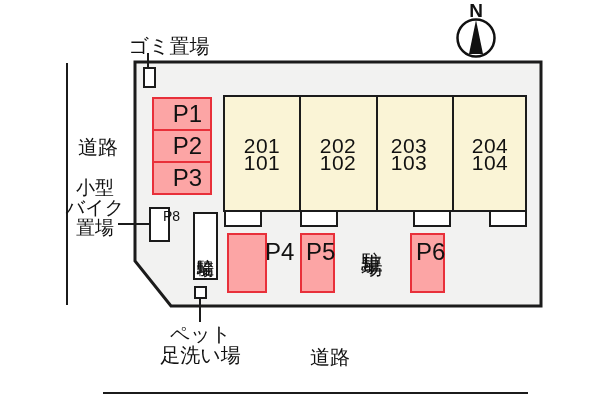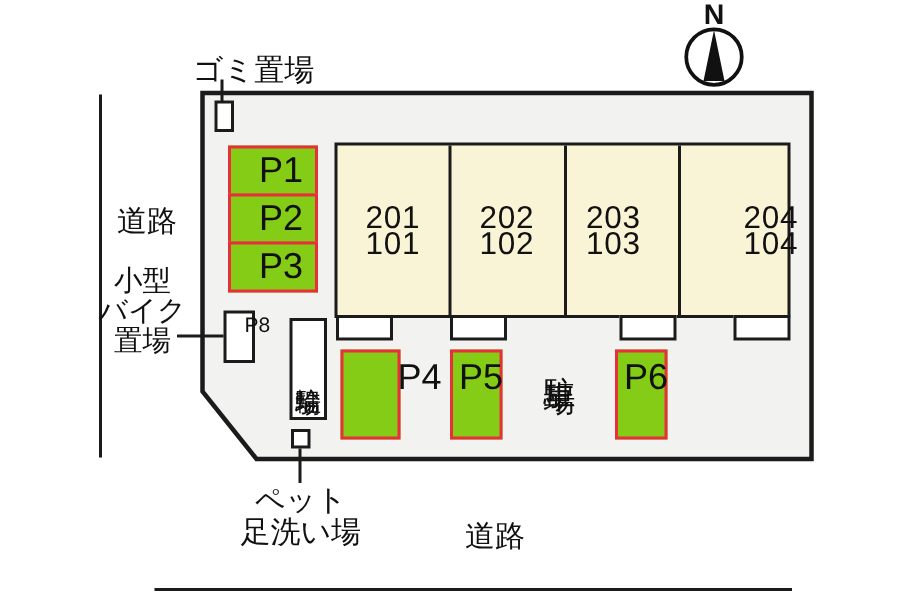--- a/index.html
+++ b/index.html
@@ -21,21 +21,21 @@
     align-items:center;justify-content:center;font-size:21px;line-height:17px;
     letter-spacing:0.5px;
   }
   
   .porch{
     position:absolute;top:210px;width:38px;height:17px;background:#ffffff;
     border:2px solid #1b1b1b;box-sizing:border-box;
   }
   
   .pbox{
-    background:#84cc16;border:2px solid #e8303a;box-sizing:border-box;
+    background:#fca5a5;border:2px solid #e8303a;box-sizing:border-box;
     display:flex;color:#111;
   }
   .pstack{position:absolute;left:152px;top:97px;width:60px;}
   .pstack .pbox{
     width:60px;height:34px;align-items:center;justify-content:flex-end;
     padding-right:8px;font-size:24px;
   }
   .pstack .pbox + .pbox{margin-top:-2px;}
   .pcar{
     position:absolute;top:233px;width:35px;height:60px;
@@ -69,21 +69,21 @@
     <span>101</span>
   </div>
   <div class="unit-label" style="left:301px;width:74px;">
     <span>202</span>
     <span>102</span>
   </div>
   <div class="unit-label" style="left:377px;width:64px;">
     <span>203</span>
     <span>103</span>
   </div>
-  <div class="unit-label" style="left:453px;width:74px;margin-left:24px;">
+  <div class="unit-label" style="left:453px;width:74px;">
     <span>204</span>
     <span>104</span>
   </div>
 
   <div class="porch" style="left:224px;"></div>
   <div class="porch" style="left:300px;"></div>
   <div class="porch" style="left:413px;"></div>
   <div class="porch" style="left:489px;"></div>
 
   <div class="pstack">

